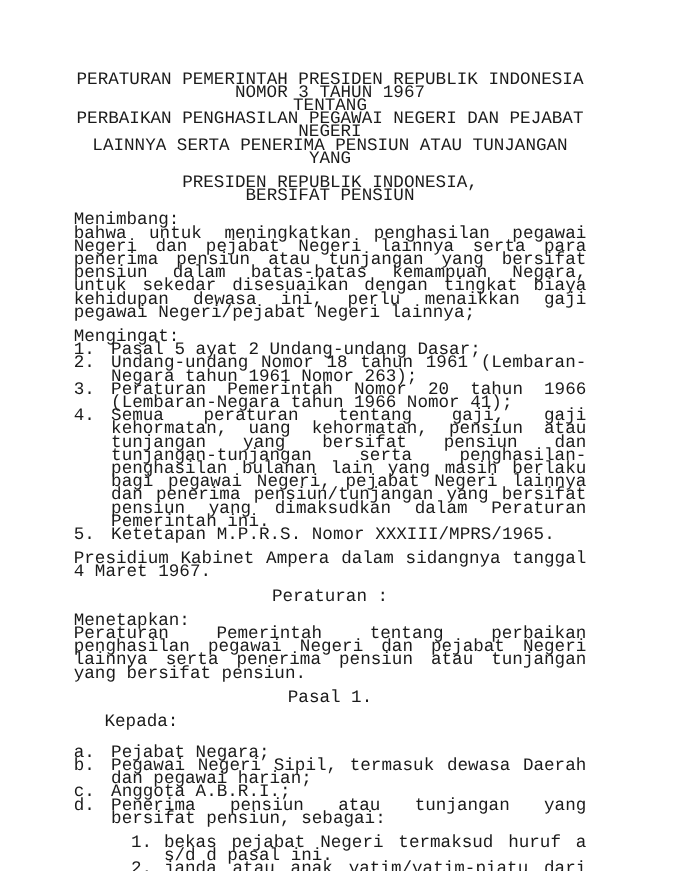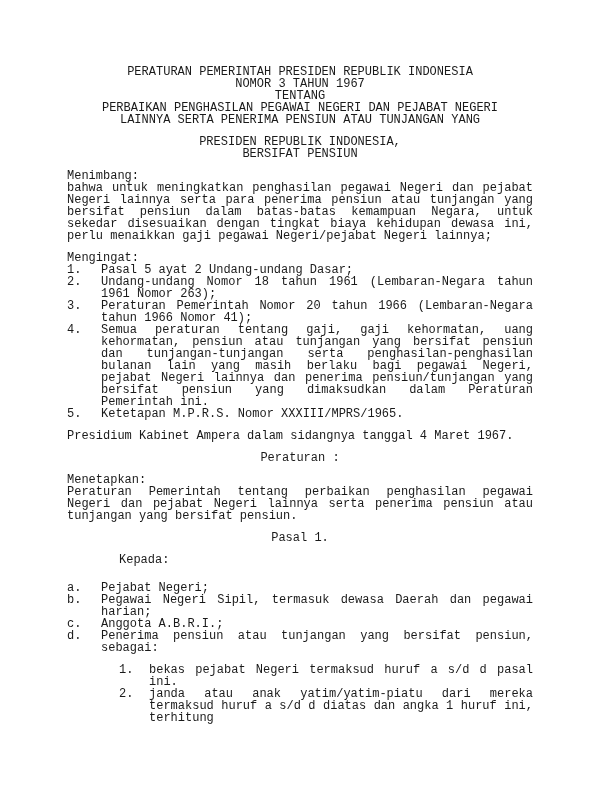--- a/index.html
+++ b/index.html
@@ -8,36 +8,36 @@
     background: #ffffff;
   }
   .page {
     position: relative;
     box-sizing: border-box;
     width: 600px;
     height: 792px;
     background: #ffffff;
     color: #1a1a1a;
     font-family: "Liberation Mono", "DejaVu Sans Mono", monospace;
-    font-size: 12px;
+    font-size: 16px;
     line-height: 12px;
     padding: 66px 67px 0 67px;
     overflow: hidden;
   }
   .center { text-align: center; }
   .blk { margin-bottom: 10px; }
   .issuer { margin-top: 10px; }
   p { margin: 0; }
   .just { text-align: justify; }
   .li { display: flex; }
   .li .num { flex: 0 0 34px; }
   .li .txt { flex: 1 1 auto; text-align: justify; }
   .sublist { margin-left: 52px; margin-top: 10px; }
   .sublist .num { flex: 0 0 30px; }
-  .indent1 { margin-left: 52px; }
+  .indent1 { margin-left: 28px; }
   .kepada { margin-bottom: 16px; }
 </style>
 </head>
 <body>
 
 <div class="page">
 
   <header class="blk">
     <div class="center">PERATURAN PEMERINTAH PRESIDEN REPUBLIK INDONESIA</div>
     <div class="center">NOMOR 3 TAHUN 1967</div>
@@ -88,21 +88,21 @@
     <p class="just">Peraturan Pemerintah tentang perbaikan penghasilan pegawai Negeri dan pejabat Negeri lainnya serta penerima pensiun atau tunjangan yang bersifat pensiun.</p>
   </section>
 
   <div class="blk center">Pasal 1.</div>
 
   <div class="blk indent1 kepada">Kepada:</div>
 
   <section class="blk">
     <div class="li">
       <span class="num">a.</span>
-      <span class="txt">Pejabat Negeri;</span>
+      <span class="txt">Pejabat Negara;</span>
     </div>
     <div class="li">
       <span class="num">b.</span>
       <span class="txt">Pegawai Negeri Sipil, termasuk dewasa Daerah dan pegawai harian;</span>
     </div>
     <div class="li">
       <span class="num">c.</span>
       <span class="txt">Anggota A.B.R.I.;</span>
     </div>
     <div class="li">

